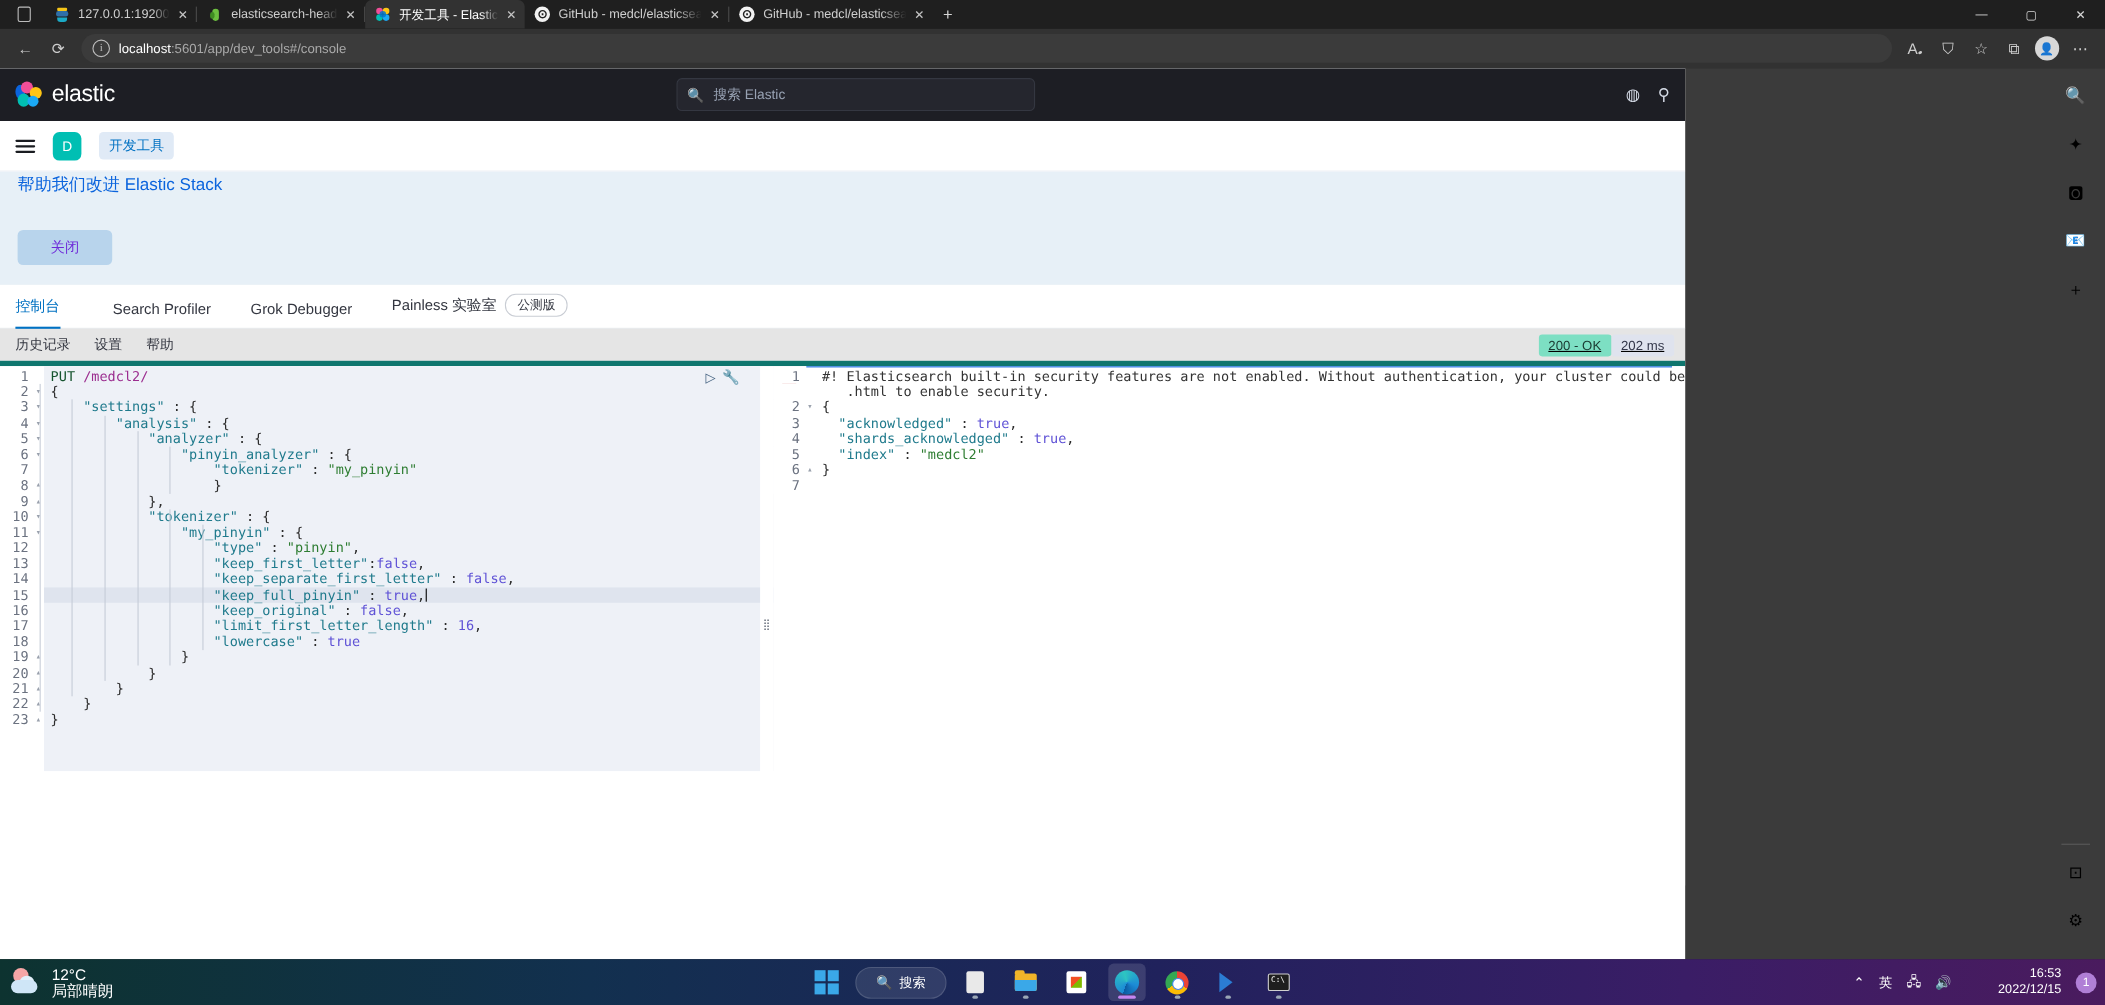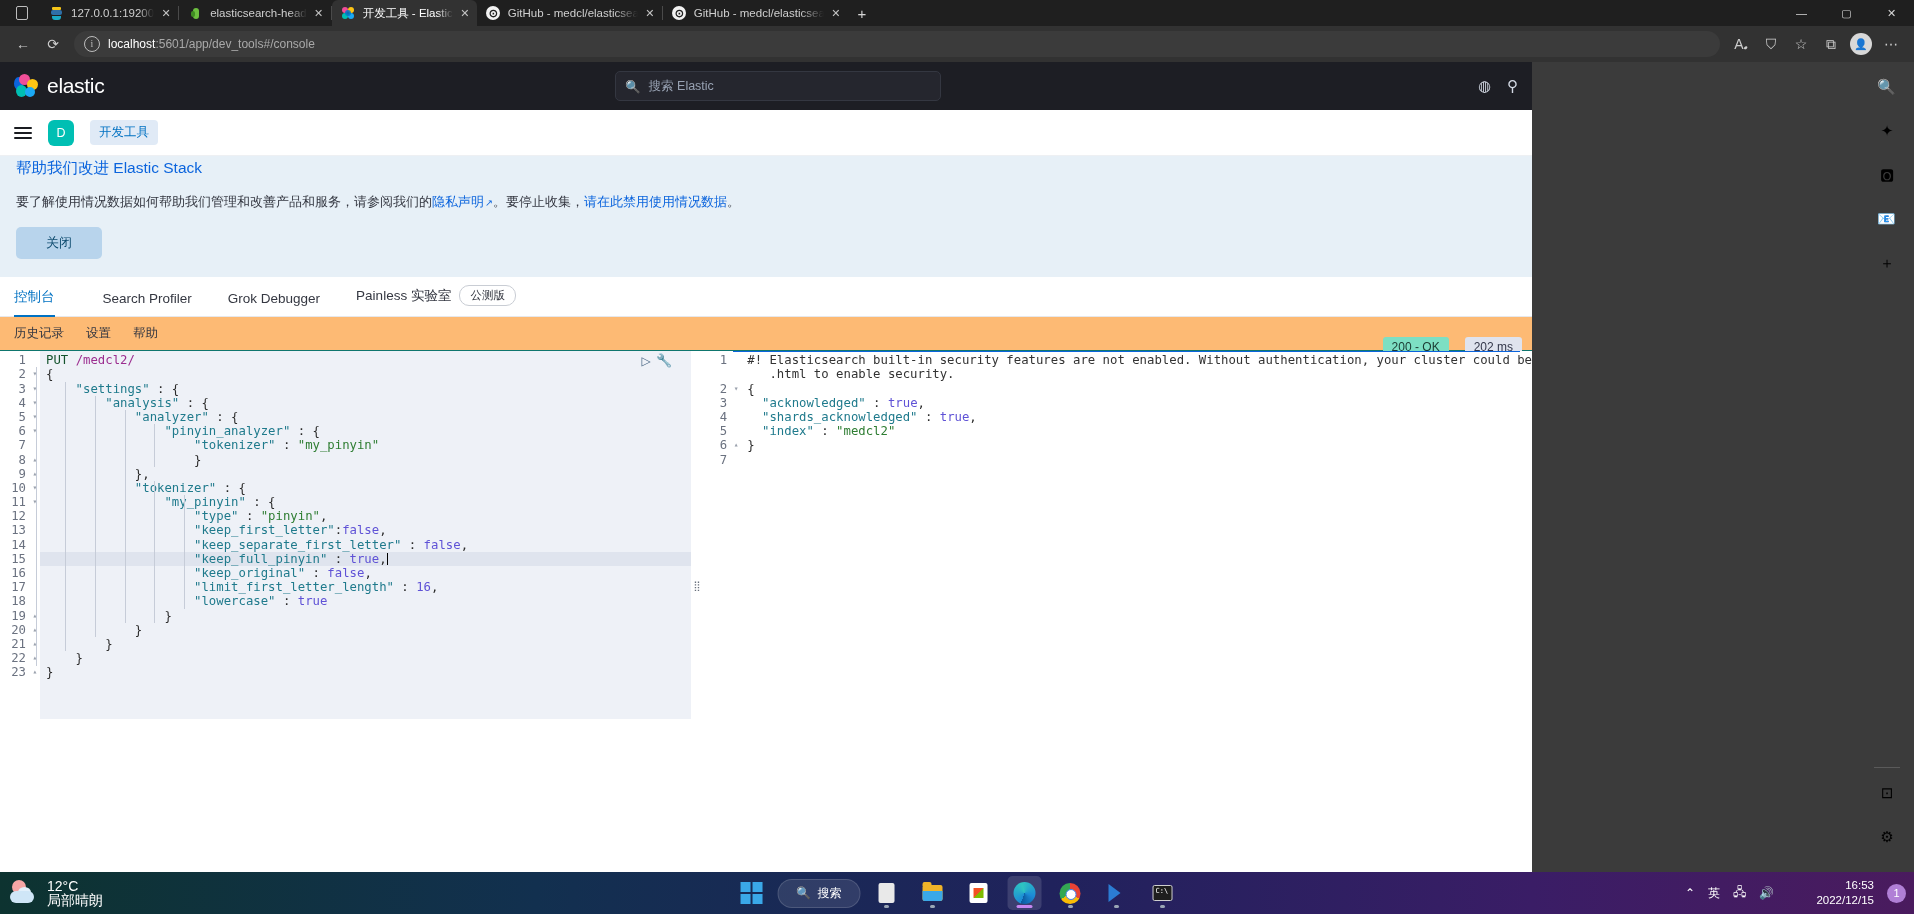--- a/index.html
+++ b/index.html
@@ -222,21 +222,21 @@
     background: #e7f0f7;
     padding: 2px 16px 18px 16px;
   }
   .callout-title { color: #0b64dd; font-size: 15.5px; margin-bottom: 14px; }
   .callout-body { color: #343741; font-size: 13px; line-height: 1.4; }
   .callout-body a { color: #0b64dd; text-decoration: none; }
   .ext-ico { font-size: 9.5px; color:#0b64dd; margin-left: 1px; }
   .callout-btn {
     margin-top: 16px;
     display: inline-block;
-    background: #b8d4ec; color: #0c4a6e;
+    background: #b8d4ec; color: #6d28d9;
     font-size: 13px;
     padding: 7px 30px; border-radius: 5px;
     border: none;
   }
 
   
   .devtabs {
     display: flex; align-items: flex-end; gap: 0;
     padding: 0 14px;
     border-bottom: 1px solid #e6e8ec;
@@ -258,28 +258,28 @@
   }
   .devtab:first-child.active::after { right: 10px; }
   .beta-badge {
     border: 1px solid #c9cdd4; color: #343741;
     font-size: 11.5px; padding: 2px 10px; border-radius: 10px;
     margin-bottom: 0;
   }
 
   
   .console-toolbar {
-    height: 34px; background: #fdba74;
+    height: 34px; background: #e5e5e5;
     display: flex; align-items: center;
     padding: 0 14px; gap: 22px;
     position: relative;
-    border-bottom: 1px solid #0f766e;
+    border-bottom: 5px solid #0f766e;
   }
   .console-toolbar a { font-size: 12.5px; color: #343741; text-decoration: none; }
-  .toolbar-right { position: absolute; right: 10px; top: 20px; display: flex; gap: 16px; }
+  .toolbar-right { position: absolute; right: 10px; top: 5px; display: flex; gap: 0; text-decoration: underline; }
   .badge-ok {
     background: #7ddfc3; color: #1b3a32;
     font-size: 12px; padding: 3px 9px; border-radius: 3px;
   }
   .badge-ms {
     background: #dfe3ee; color: #33374a;
     font-size: 12px; padding: 3px 9px; border-radius: 3px;
   }
 
   
@@ -560,23 +560,20 @@
           <i></i>
           <i></i>
           <i></i>
         </span>
       <span class="space-badge">D</span>
       <span class="crumb-pill">开发工具</span>
     </div>
 
     <div class="callout">
       <div class="callout-title">帮助我们改进 Elastic Stack</div>
-      <div class="callout-body">
-        <span>要了解使用情况数据如何帮助我们管理和改善产品和服务，请参阅我们的</span><a href="#">隐私声明</a><span class="ext-ico">↗</span><span>。要停止收集，</span><a href="#">请在此禁用使用情况数据</a><span>。</span>
-      </div>
       <button class="callout-btn">关闭</button>
     </div>
 
     <div class="devtabs">
       <div class="devtab active">
         <span>控制台</span>
       </div>
       <div class="devtab">
         <span>Search Profiler</span>
       </div>

